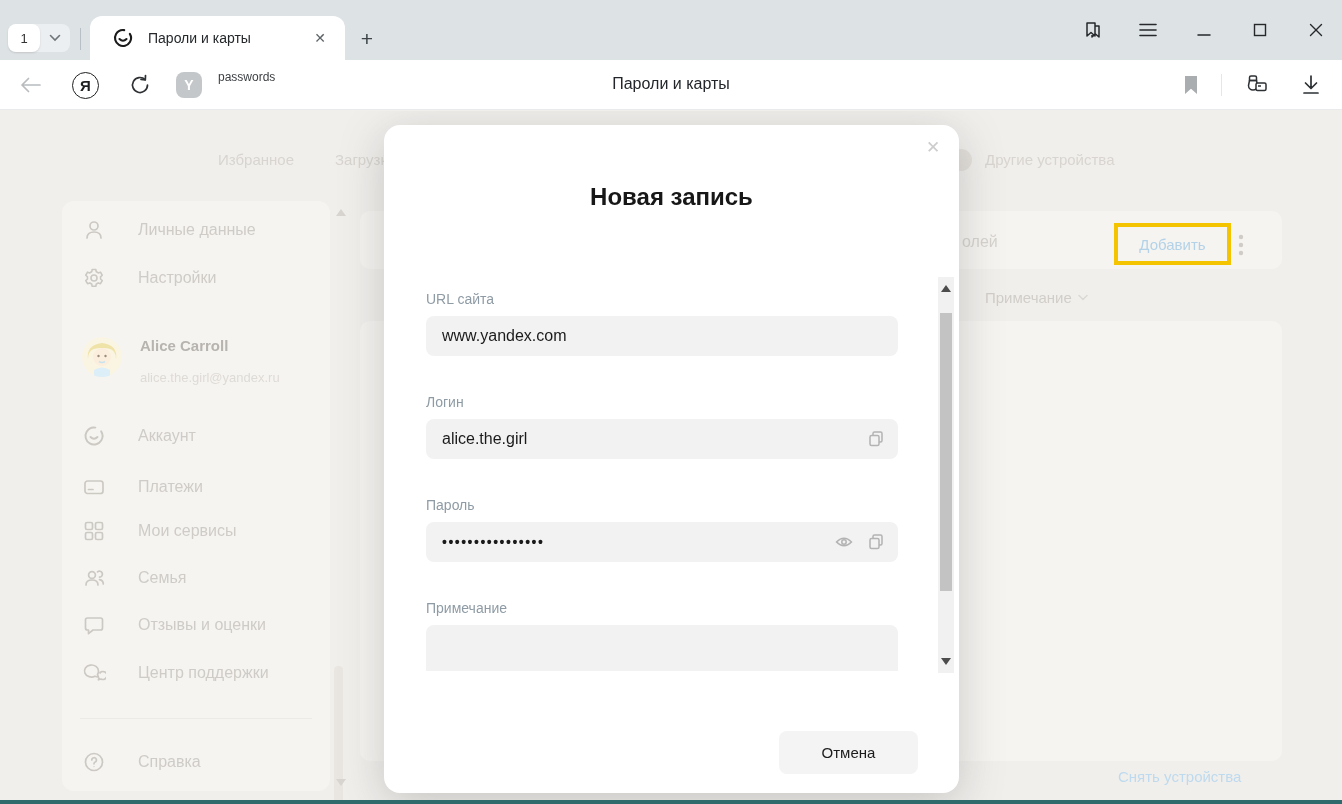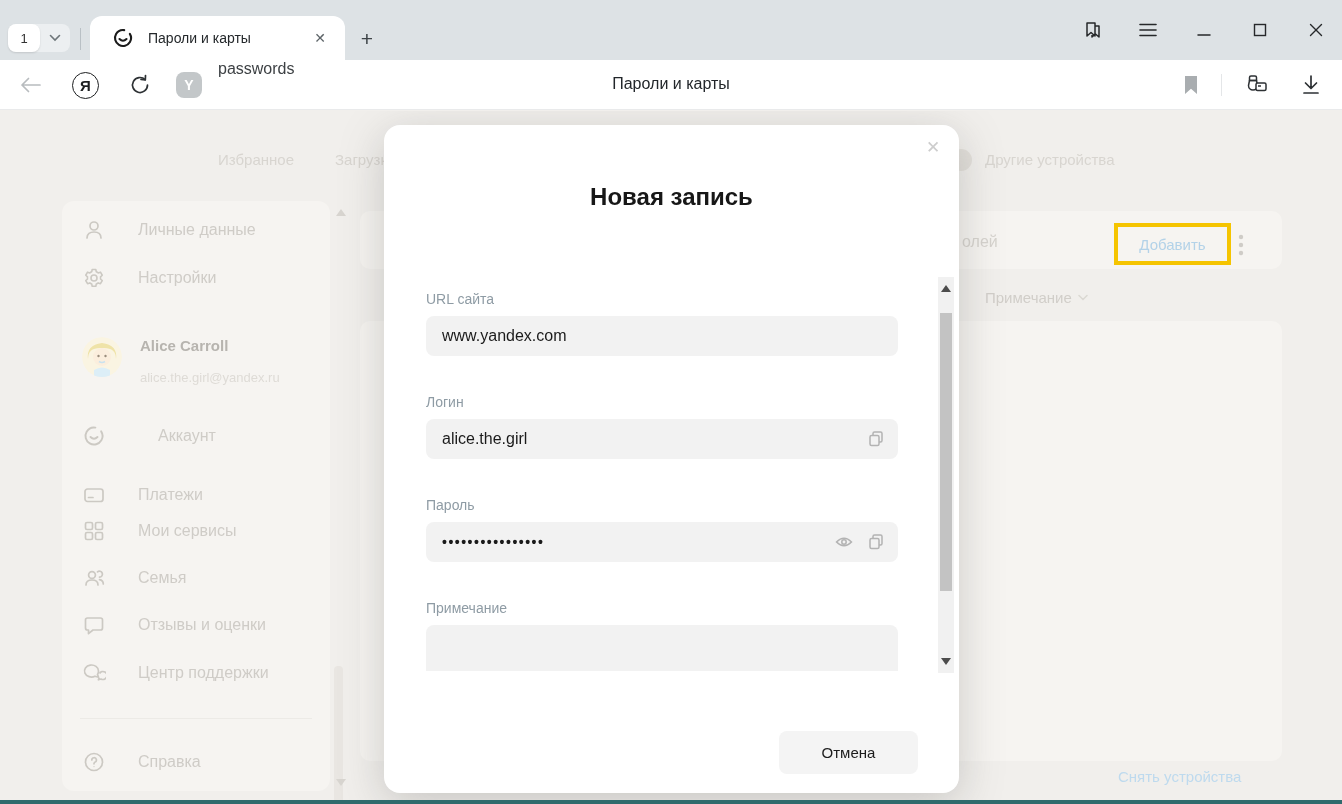--- a/index.html
+++ b/index.html
@@ -30,21 +30,21 @@
   .toolbar { position:absolute; top:60px; left:0; width:100%; height:50px; background:#fff;
              border-bottom:1px solid #e9eaeb; }
   .tool-ic { position:absolute; top:12px; width:26px; height:26px; display:flex; align-items:center;
              justify-content:center; color:#2d3134; }
   .back-ic { left:18px; color:#b8bcbf; }
   .ya-logo { left:72px; width:27px; height:27px; border:1.6px solid #1d1f21; border-radius:50%;
              font-size:15px; color:#1d1f21; font-weight:bold; }
   .refresh-ic { left:127px; }
   .protect-badge { left:176px; width:26px; height:26px; background:#c3c7c9; border-radius:8px;
                    color:#fff; font-weight:bold; font-size:14px; }
-  .url-text { position:absolute; left:218px; top:0; font-size:16px; color:#3d4144; }
+  .url-text { position:absolute; left:218px; top:10px; font-size:12px; color:#3d4144; }
   .page-title { position:absolute; left:0; right:0; top:15px; text-align:center; font-size:16px; color:#22262a; }
   .bookmark-ic { left:1178px; color:#a9adb0; }
   .tool-sep { position:absolute; left:1221px; top:14px; width:1px; height:22px; background:#e4e6e8; }
   .key-ic { left:1242px; }
   .dl-ic { left:1298px; }
 
   
   .page { position:absolute; top:111px; left:0; width:1342px; height:689px; background:#f1efec; overflow:hidden; }
   .nav-tab { position:absolute; top:40px; font-size:15px; color:#d8d5d0; }
   .nav-tab.t1 { left:218px; } .nav-tab.t2 { left:335px; } .nav-tab.t3 { left:985px; }
@@ -253,30 +253,30 @@
             <path d="M17 24.5 Q20 26.5 23 24.5" stroke="#c9e2ef" stroke-width="1.6" fill="none"></path>
             <path d="M12 33 Q20 28 28 33 L28 40 L12 40 z" fill="#dceef7"></path>
           </svg>
         </span>
         <span class="user-meta">
           <div class="user-name">Alice Carroll</div>
           <div class="user-email">alice.the.girl@yandex.ru</div>
         </span>
       </div>
 
-      <div class="side-row" style="top:221px;gap:20px;">
+      <div class="side-row" style="top:221px;">
         <span class="side-ic">
           <svg width="24" height="24" viewBox="0 0 24 24" fill="none" stroke="currentColor" stroke-width="1.9" stroke-linecap="round">
             <circle cx="12" cy="12" r="8.5" stroke-dasharray="46 8" stroke-dashoffset="-4" transform="rotate(-60 12 12)"></circle>
             <path d="M8.5 13 Q12 16.5 15.5 13"></path>
           </svg>
         </span>
         <span class="side-label">Аккаунт</span>
       </div>
-      <div class="side-row" style="top:280px;">
+      <div class="side-row" style="top:272px;">
         <span class="side-ic">
           <svg width="24" height="24" viewBox="0 0 24 24" fill="none" stroke="currentColor" stroke-width="1.7" stroke-linecap="round">
             <rect x="3" y="6" width="18" height="12.5" rx="2.5"></rect>
               <line x1="6.5" y1="14.5" x2="11" y2="14.5"></line>
           </svg>
         </span>
         <span class="side-label">Платежи</span>
       </div>
       <div class="side-row" style="top:316px;">
         <span class="side-ic">

